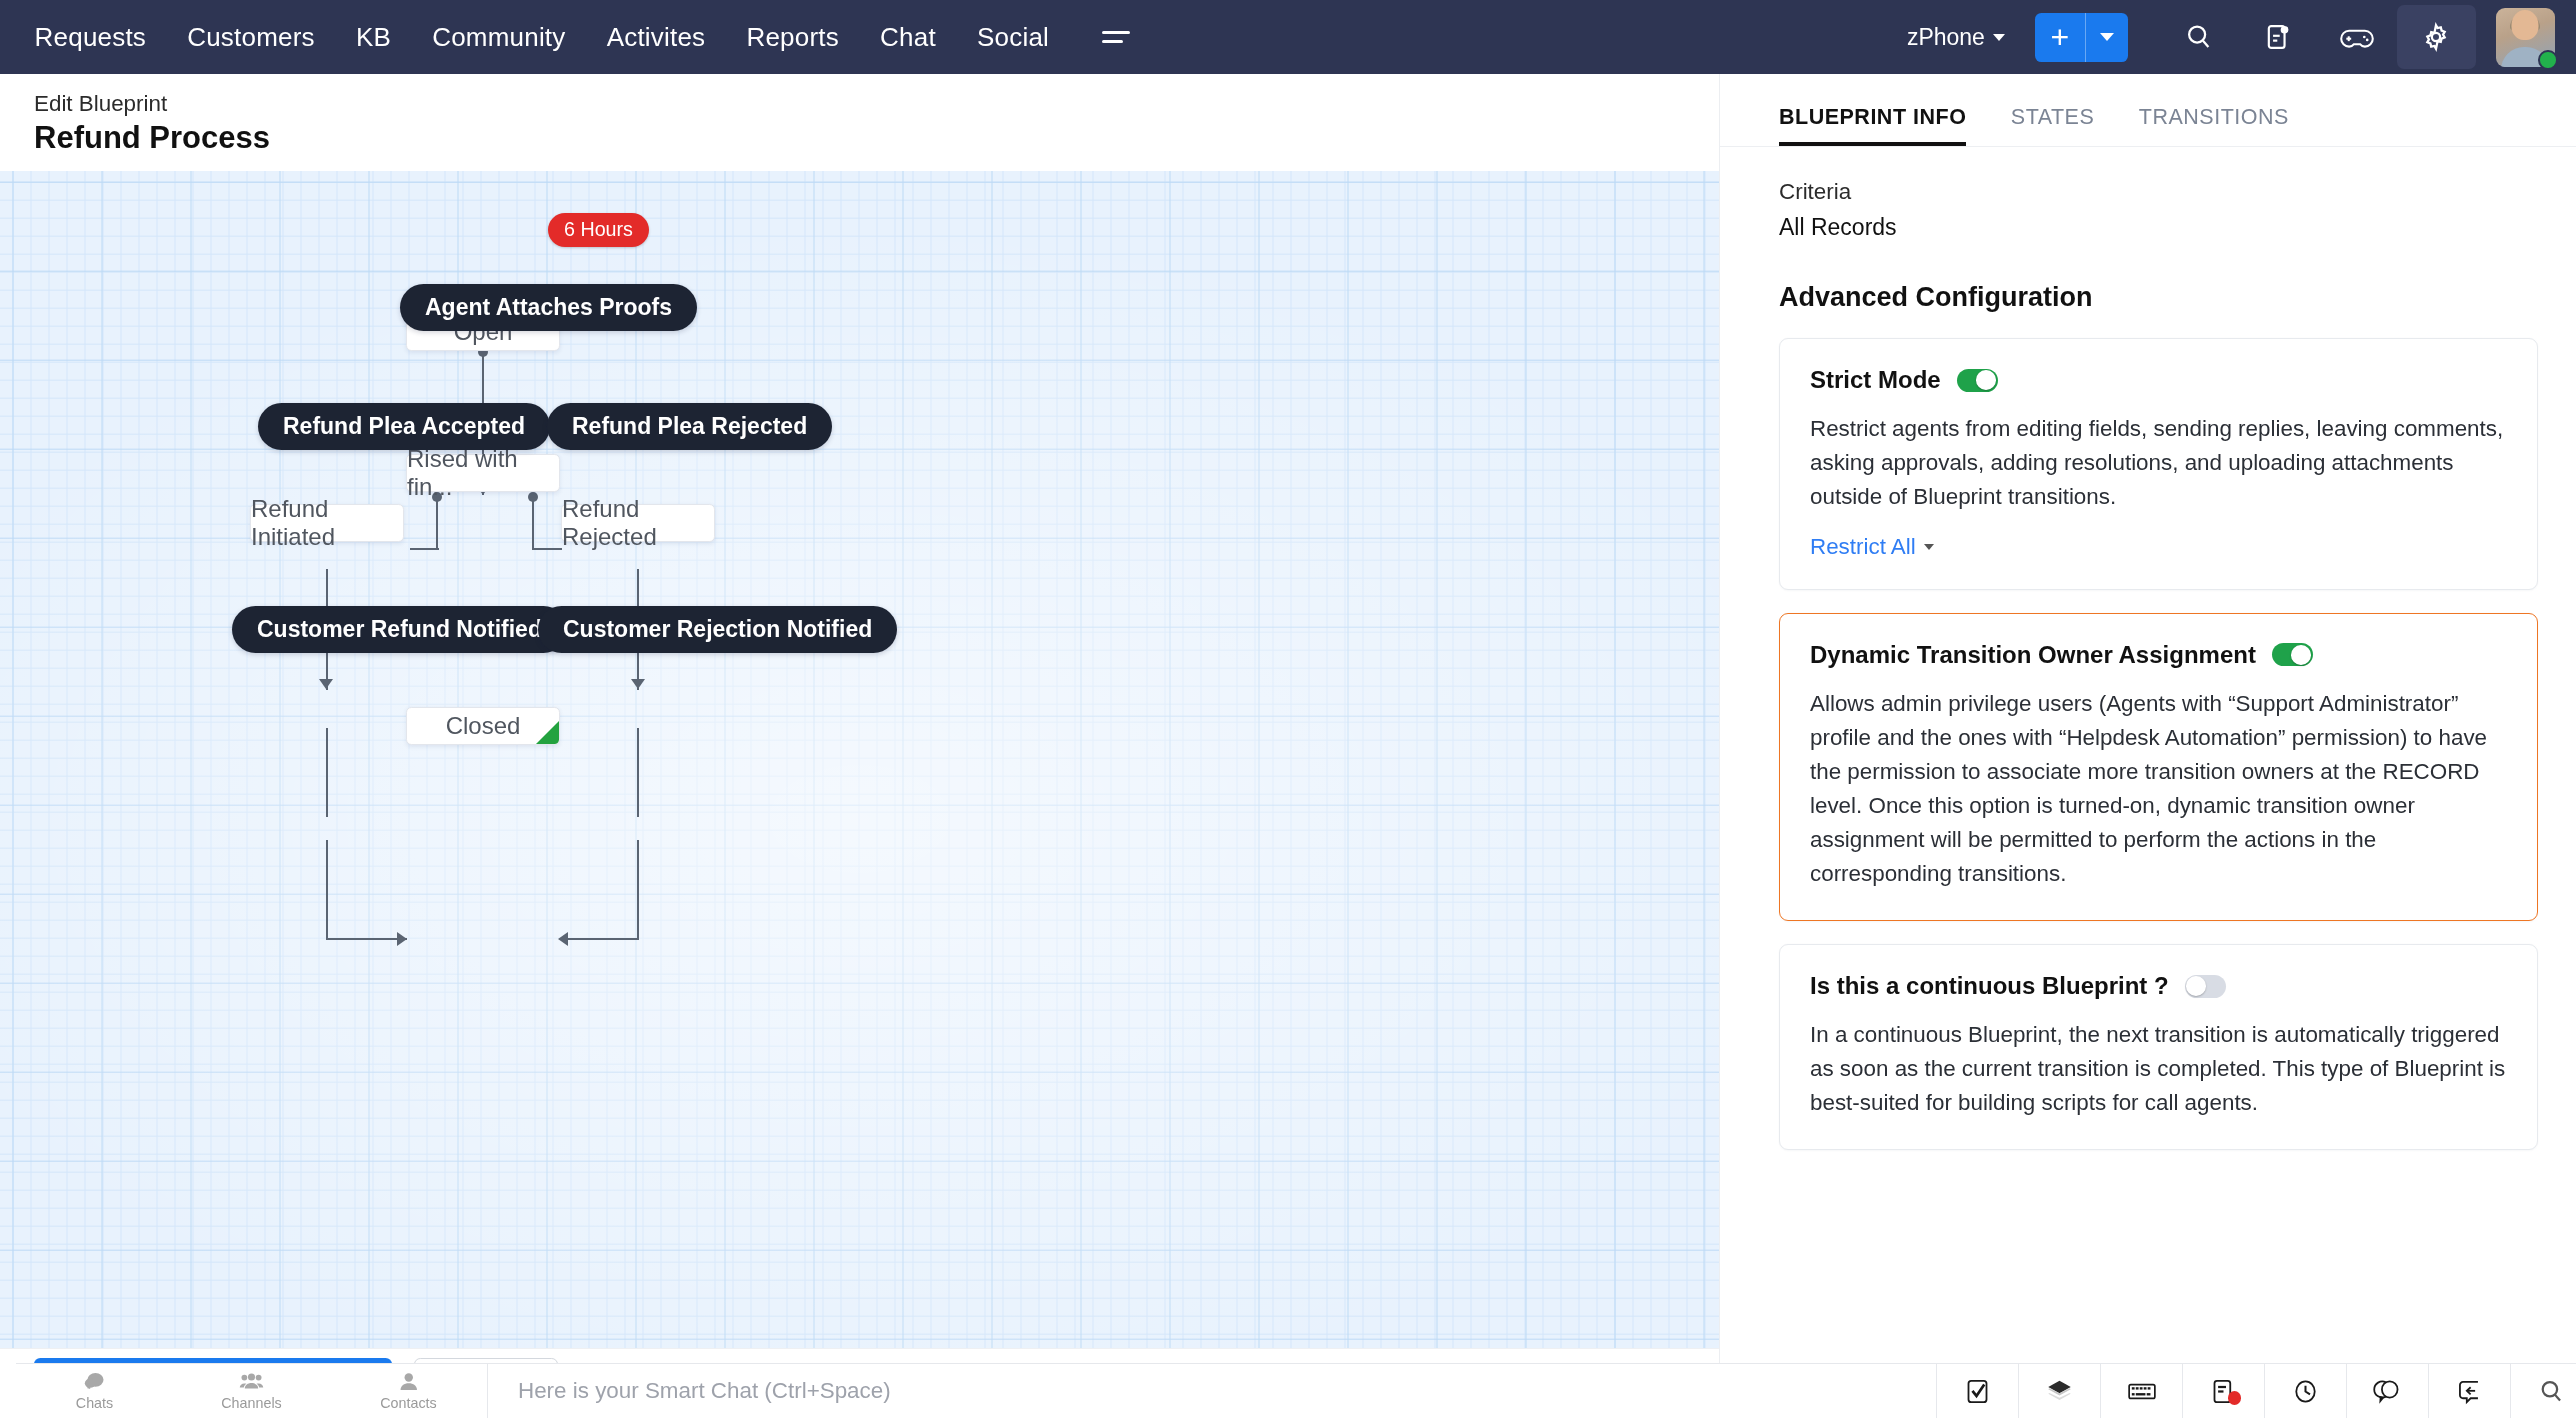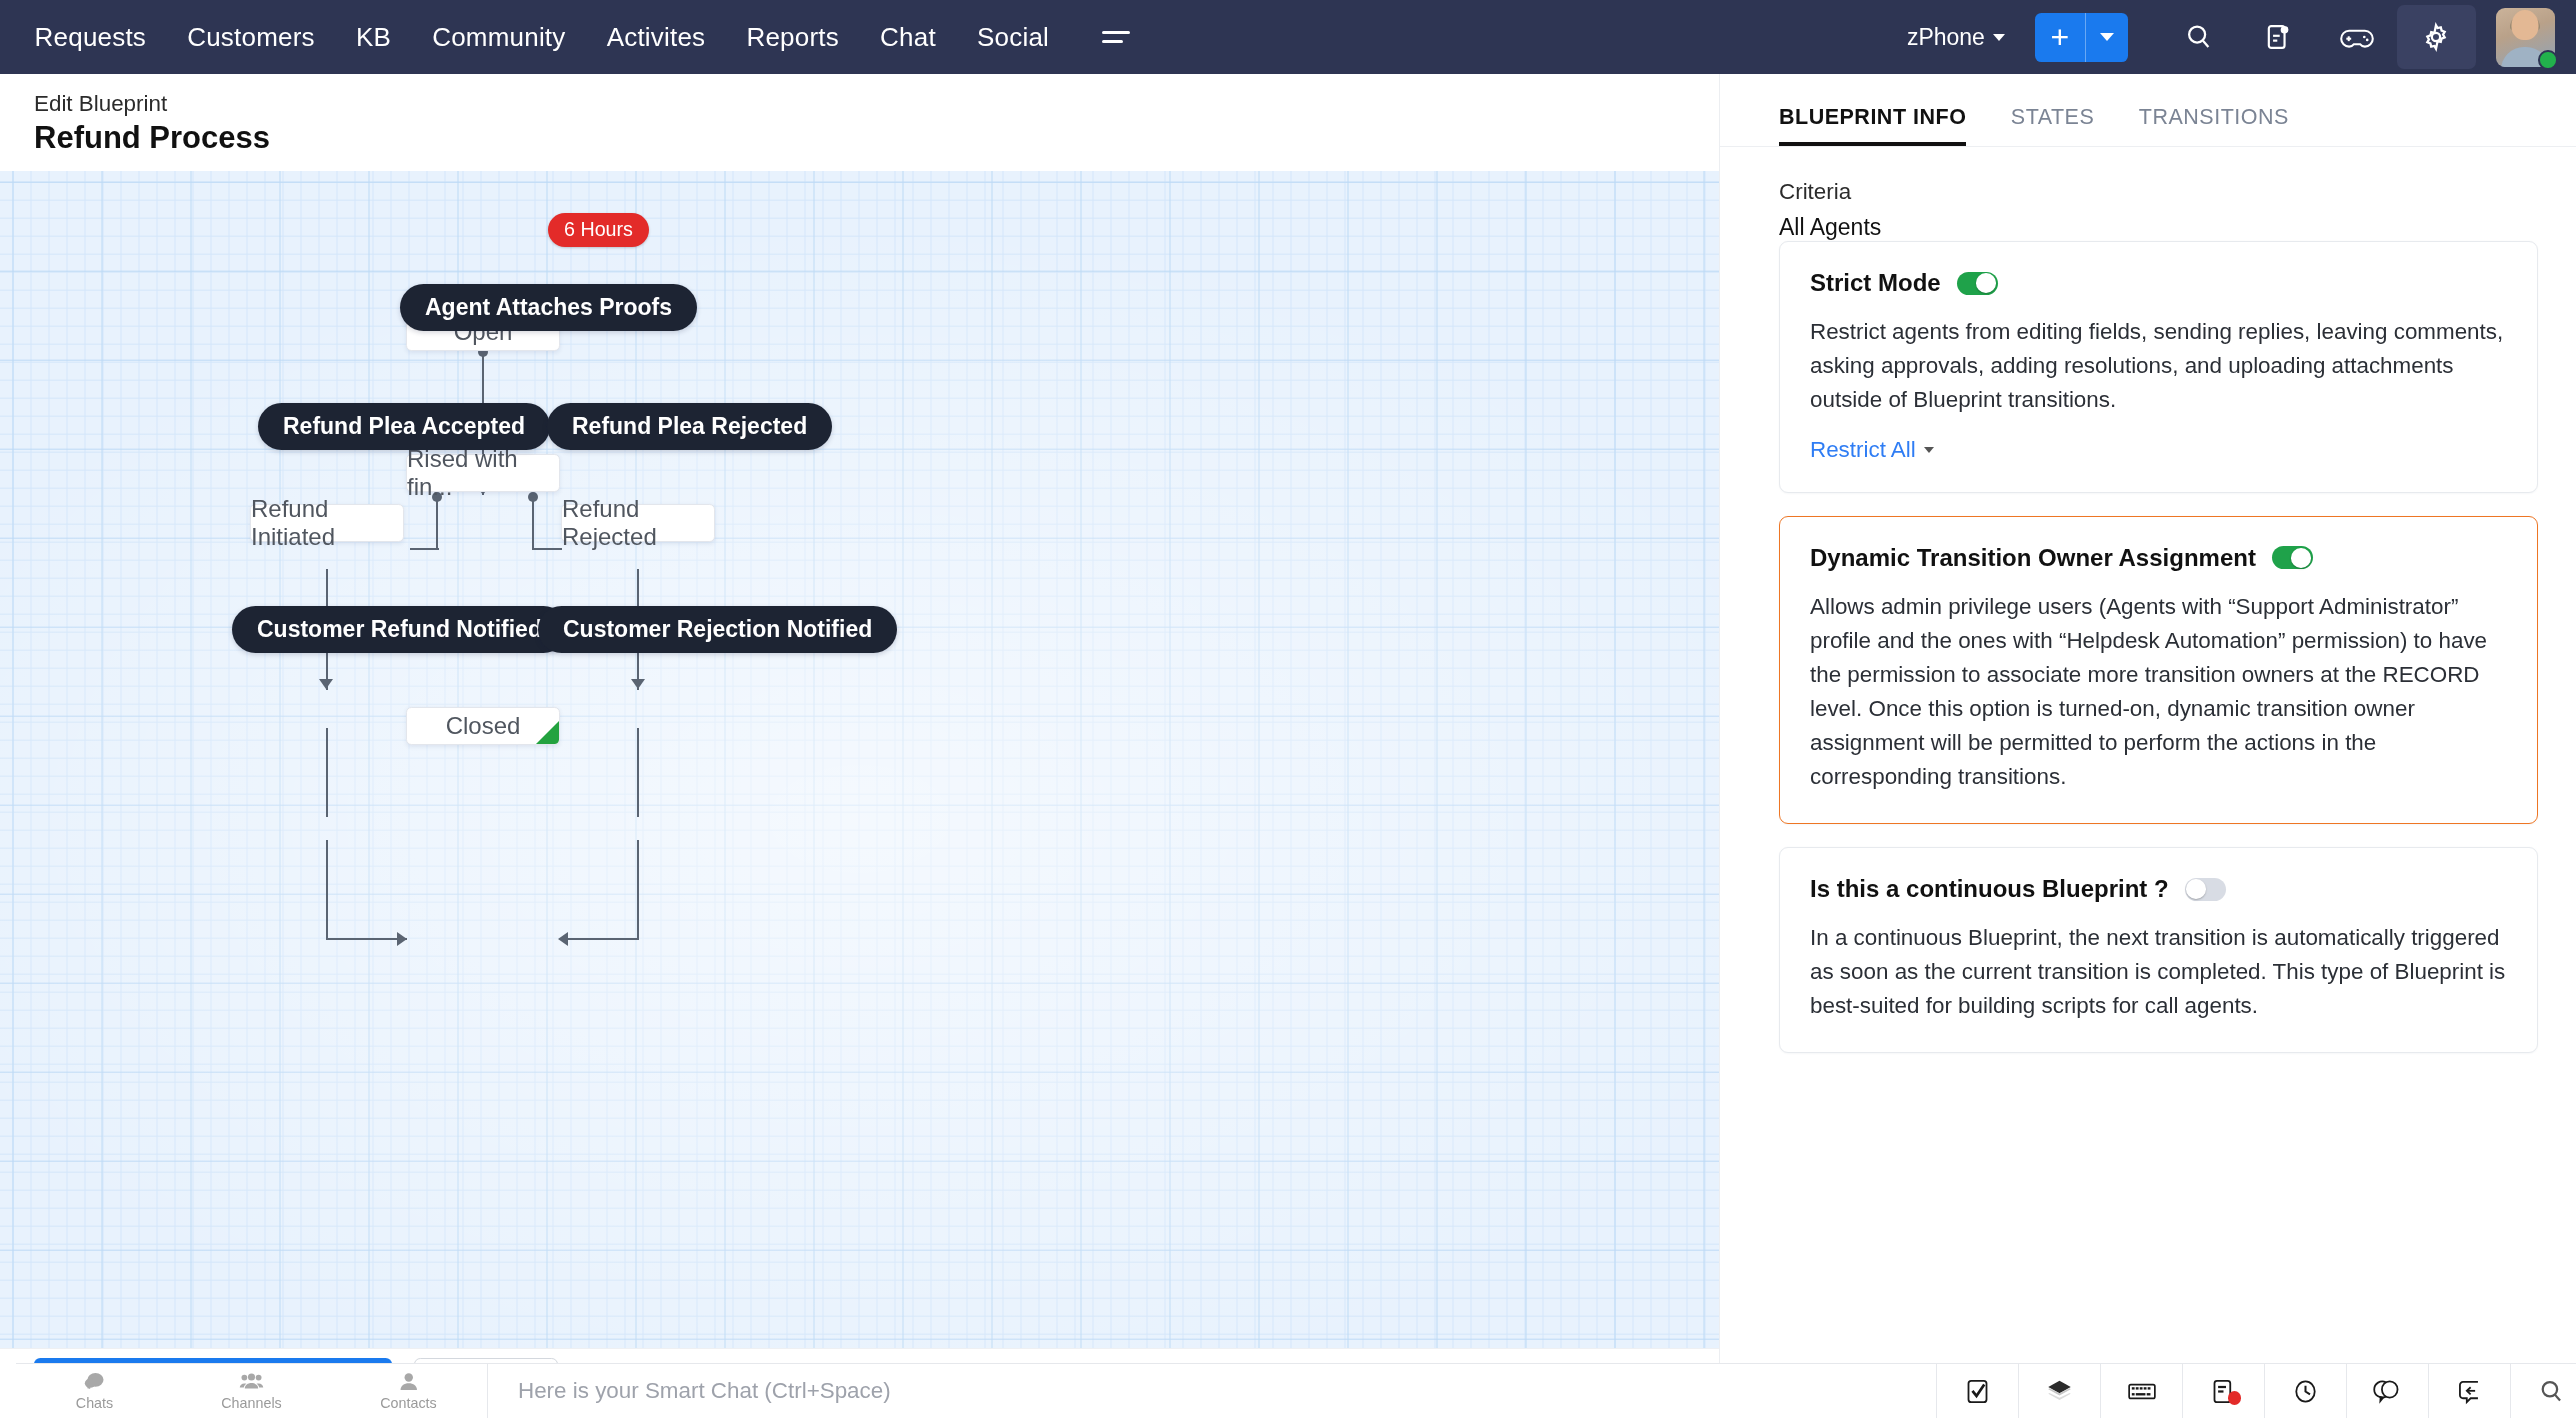--- a/index.html
+++ b/index.html
@@ -405,22 +405,23 @@
 
 <div id="panel">
   <div id="panel-tabs">
     <div class="ptab active">BLUEPRINT INFO</div>
     <div class="ptab">STATES</div>
     <div class="ptab">TRANSITIONS</div>
   </div>
 
   <div id="panel-body">
     <div class="crit-label">Criteria</div>
-    <div class="crit-value">All Agents</div>
-
+    <div class="crit-value">All Records</div>
+
+    <div class="adv-title">Advanced Configuration</div>
 
     <div class="card">
       <div class="card-head">
         <div class="card-title">Strict Mode</div>
         <div class="toggle on">
           <span class="knob"></span>
         </div>
       </div>
       <div class="card-desc">Restrict agents from editing fields, sending replies, leaving comments, asking approvals, adding resolutions, and uploading attachments outside of Blueprint transitions.</div>
       <div class="card-link">

